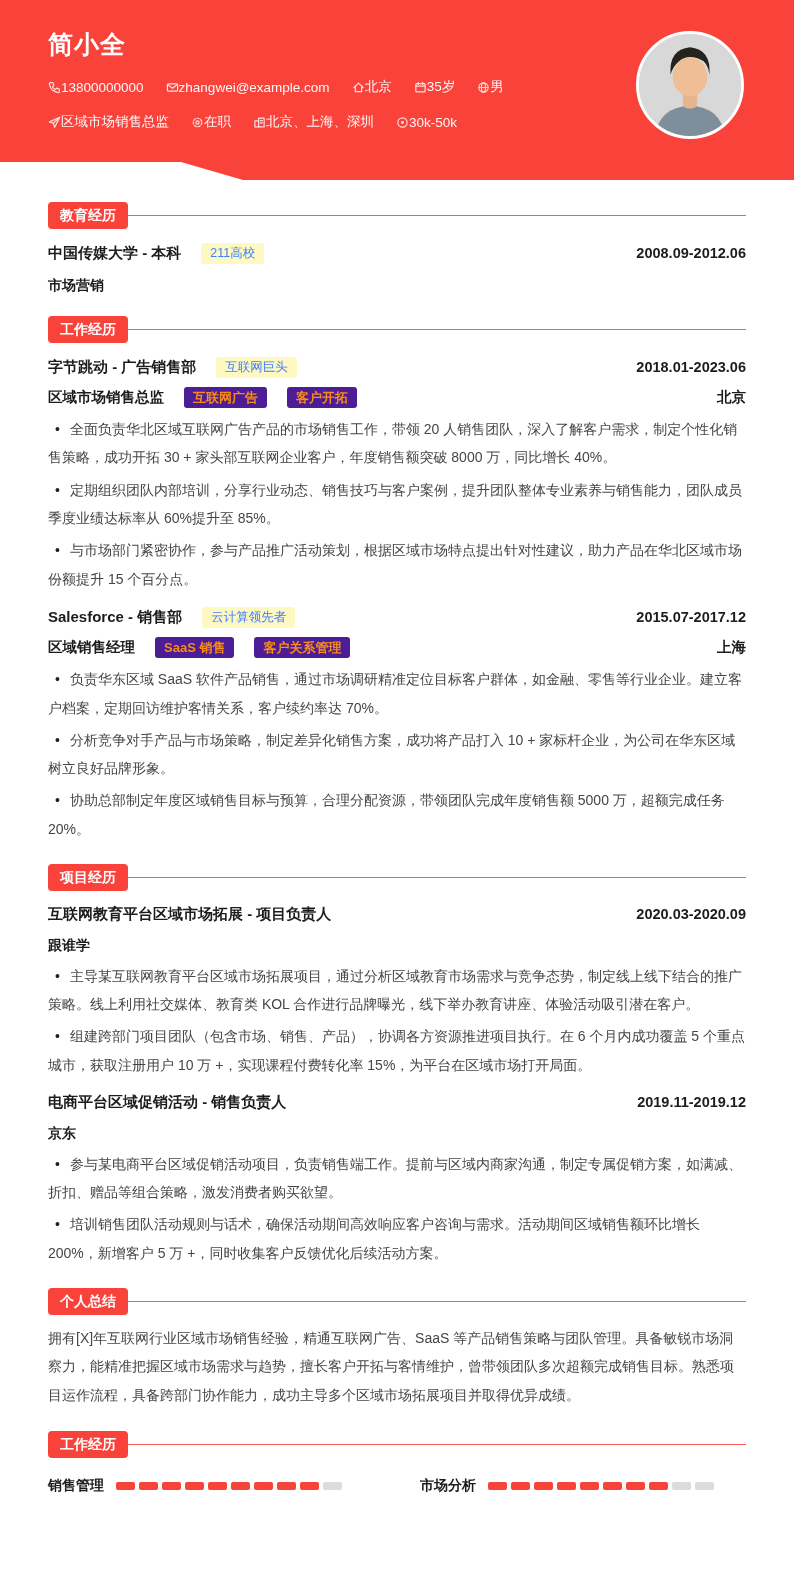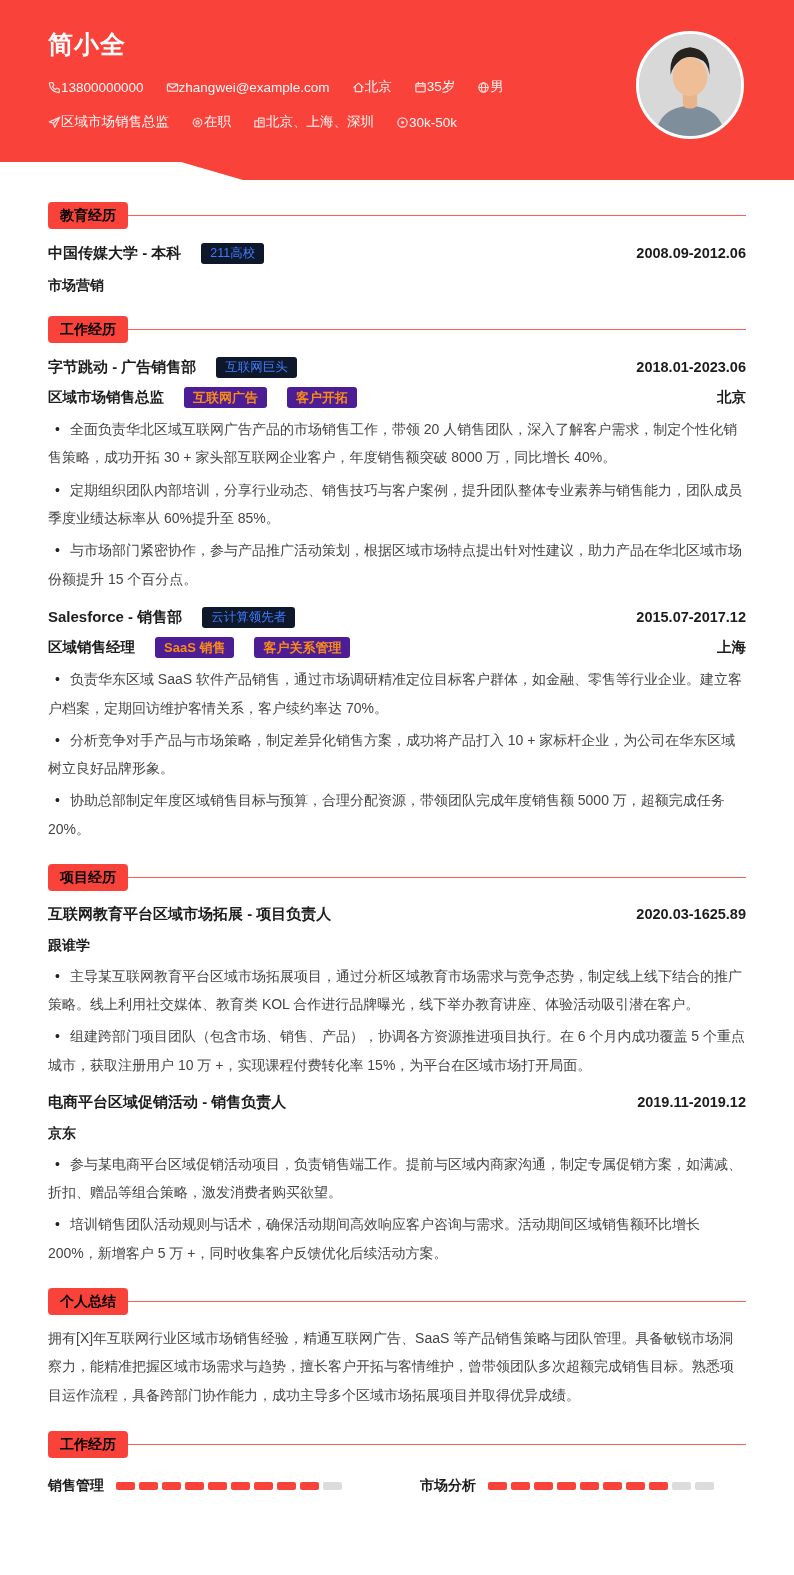--- a/index.html
+++ b/index.html
@@ -24,34 +24,34 @@
   .avatar {
     position:absolute; top:31px; right:50px; width:108px; height:108px;
     border-radius:50%; border:3px solid #fff; overflow:hidden; background:#D8D8D8;
   }
   .avatar svg { display:block; width:100%; height:100%; }
   
   .content { padding:0 48px 28px 48px; }
   .section { margin-top:21px; }
   .section-header { display:flex; align-items:center; }
   .badge {
-    background:var(--accent); color:#000000; font-weight:bold; font-size:14px;
+    background:var(--accent); color:#ffffff; font-weight:bold; font-size:14px;
     padding:5px 12px; border-radius:4px; line-height:1.2; flex:0 0 auto;
   }
   .section-line { flex:1; height:1px; background:var(--accent); opacity:.85; }
   
   .entry-row { display:flex; align-items:center; justify-content:space-between; margin-top:14px; }
   .entry-left { display:flex; align-items:center; gap:20px; }
   .entry-title { font-size:15px; font-weight:bold; color:#1c1c1c; }
   .entry-date { font-size:14.5px; font-weight:bold; color:#1c1c1c; }
   .entry-city { font-size:14.5px; font-weight:bold; color:#1c1c1c; }
   .sub-row { margin-top:9px; }
   .sub-title { font-size:14.5px; }
   .tag-blue {
-    background:#0f172a; color:#3D7EFF; font-size:12.5px;
+    background:#fef9c3; color:#3D7EFF; font-size:12.5px;
     padding:3px 9px; border-radius:3px; line-height:1.2;
   }
   .tag-orange {
     background:#4c1d95; color:#FA8C16; font-size:13px; font-weight:bold;
     padding:3px 9px; border-radius:3px; line-height:1.2;
   }
   .major { margin-top:13px; font-weight:bold; color:#1c1c1c; }
   .para { margin-top:9px; line-height:2.05; color:#454545; }
   ul.bullets { list-style:none; margin-top:7px; }
   ul.bullets li { line-height:2.02; margin-bottom:4px; color:#454545; }
@@ -241,21 +241,21 @@
 
   <div class="section">
     <div class="section-header">
       <span class="badge">项目经历</span>
       <span class="section-line"></span>
     </div>
 
     <div>
       <div class="entry-row">
         <span class="entry-title">互联网教育平台区域市场拓展 - 项目负责人</span>
-        <span class="entry-date">2020.03-1625.89</span>
+        <span class="entry-date">2020.03-2020.09</span>
       </div>
       <div class="major">跟谁学</div>
       <ul class="bullets">
         <li><span class="dot">•</span><span>主导某互联网教育平台区域市场拓展项目，通过分析区域教育市场需求与竞争态势，制定线上线下结合的推广策略。线上利用社交媒体、教育类 KOL 合作进行品牌曝光，线下举办教育讲座、体验活动吸引潜在客户。</span></li>
         <li><span class="dot">•</span><span>组建跨部门项目团队（包含市场、销售、产品），协调各方资源推进项目执行。在 6 个月内成功覆盖 5 个重点城市，获取注册用户 10 万 +，实现课程付费转化率 15%，为平台在区域市场打开局面。</span></li>
       </ul>
     </div>
 
     <div style="margin-top:10px;">
       <div class="entry-row">

